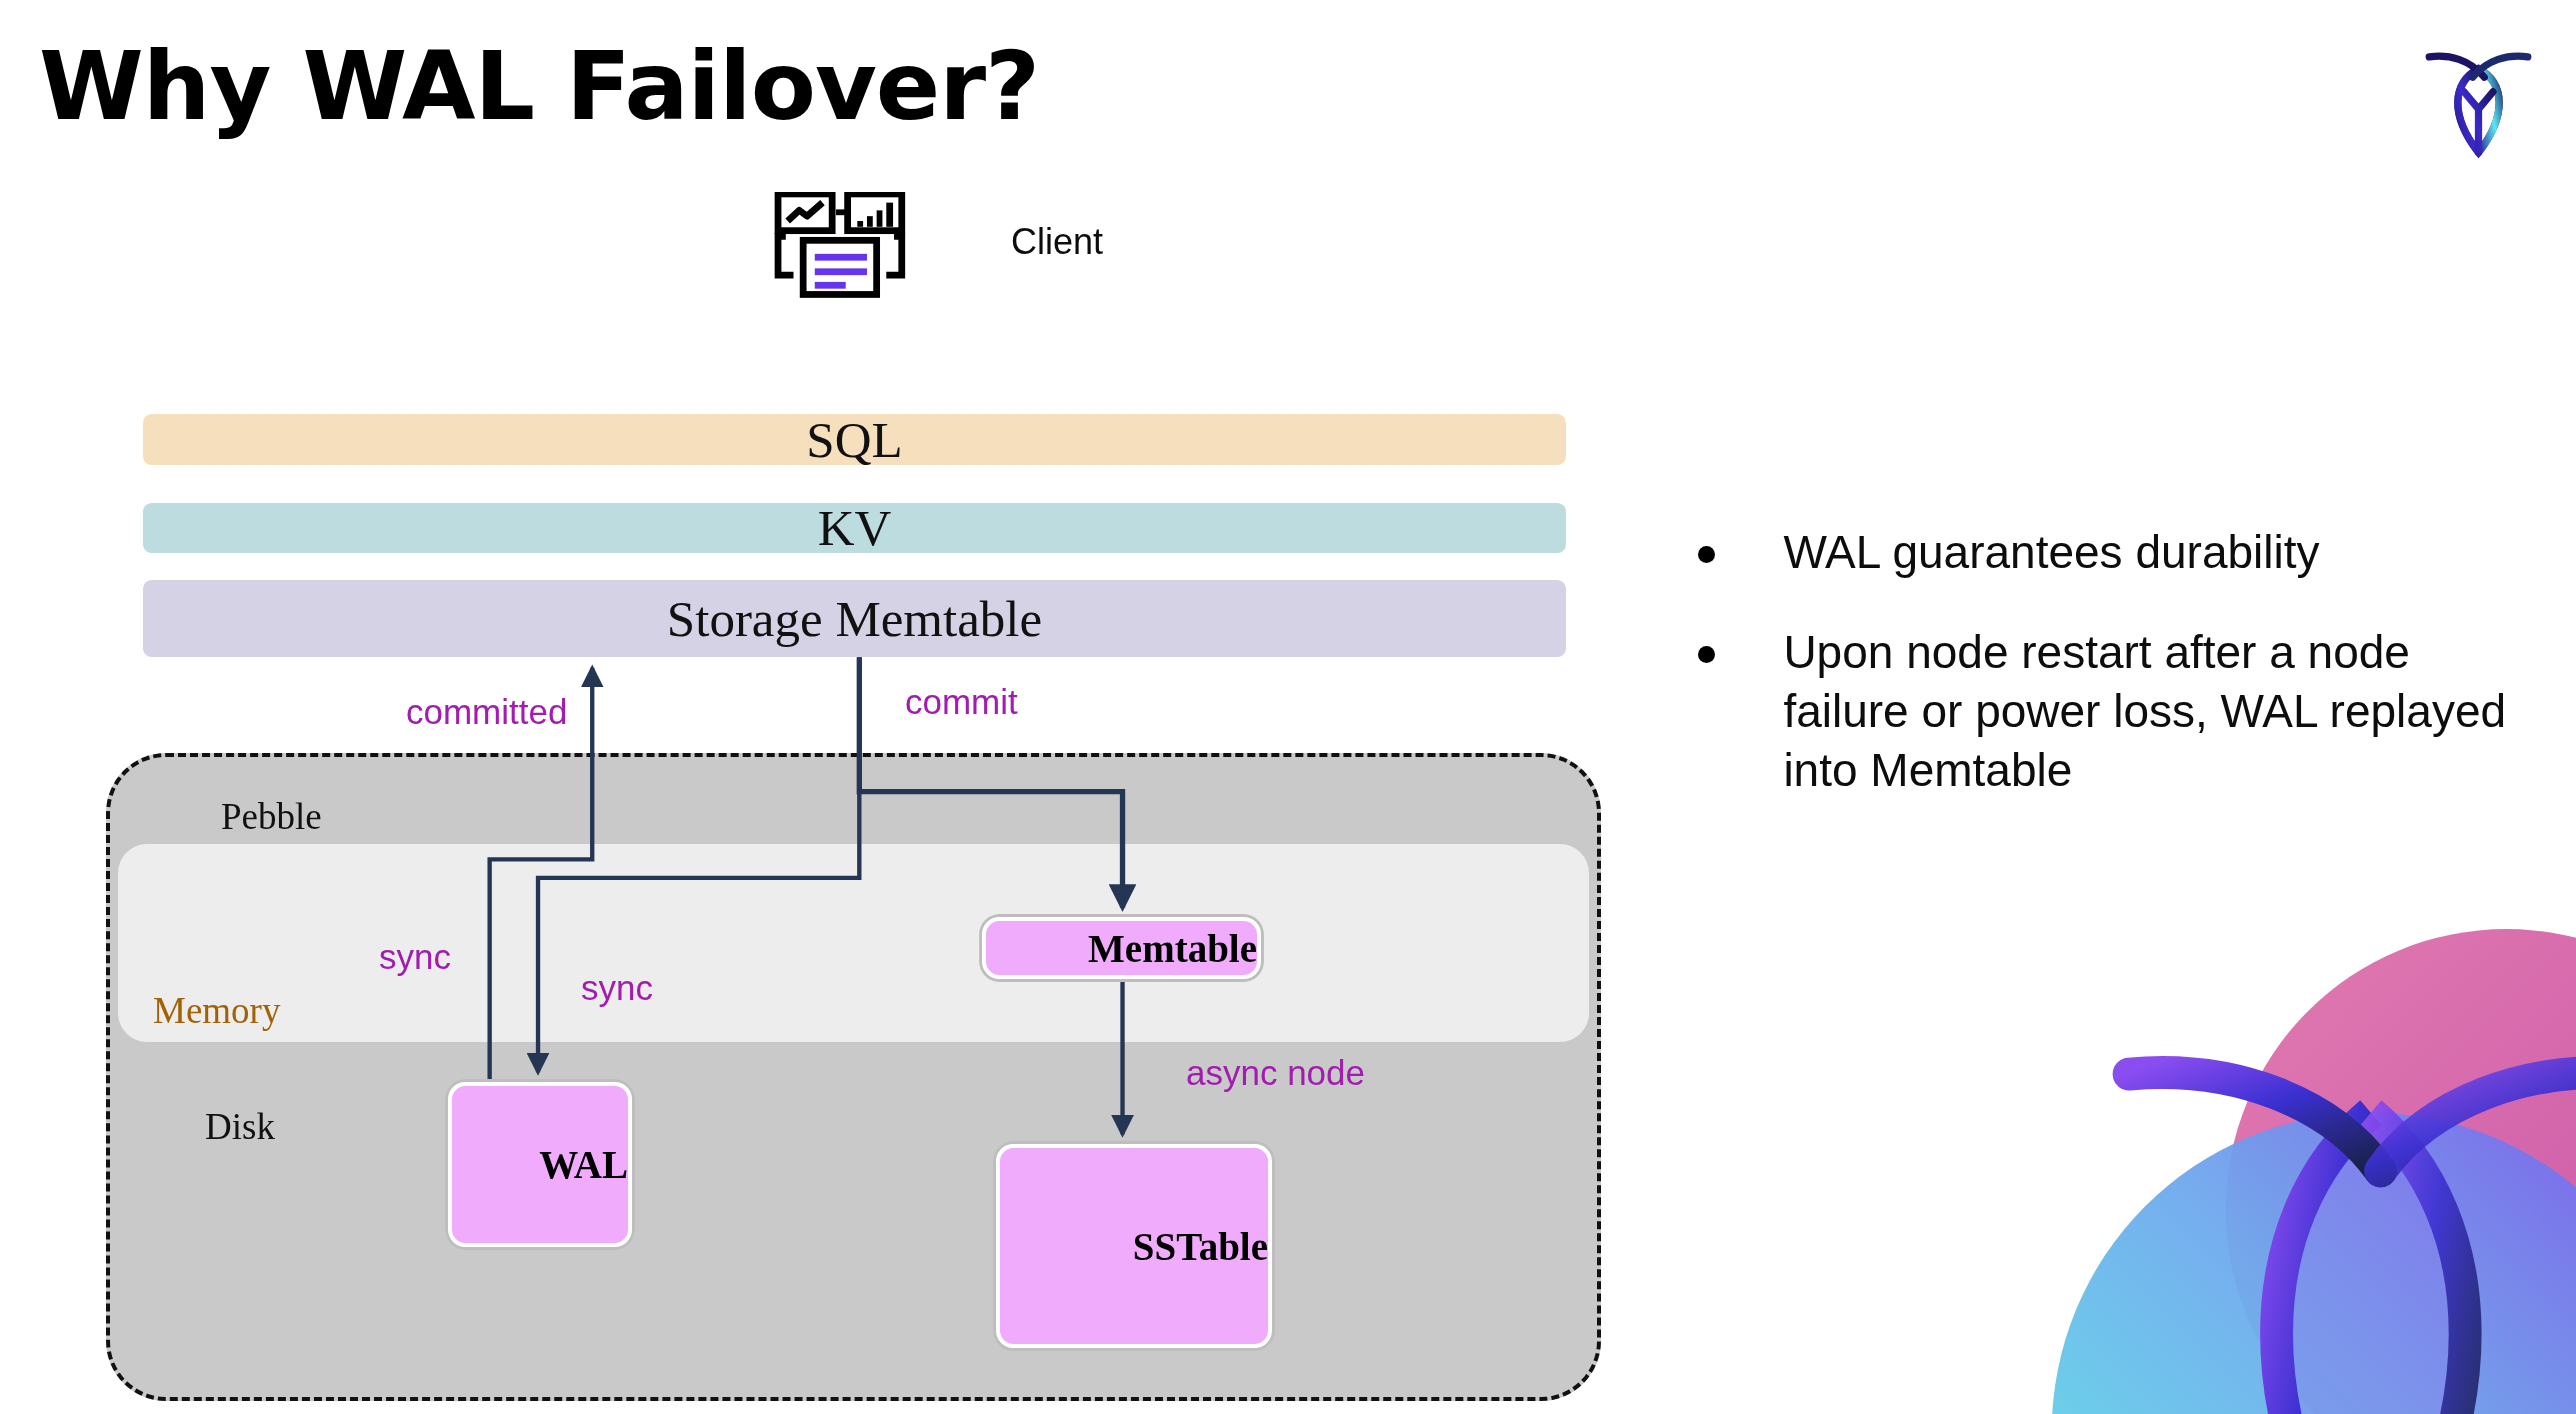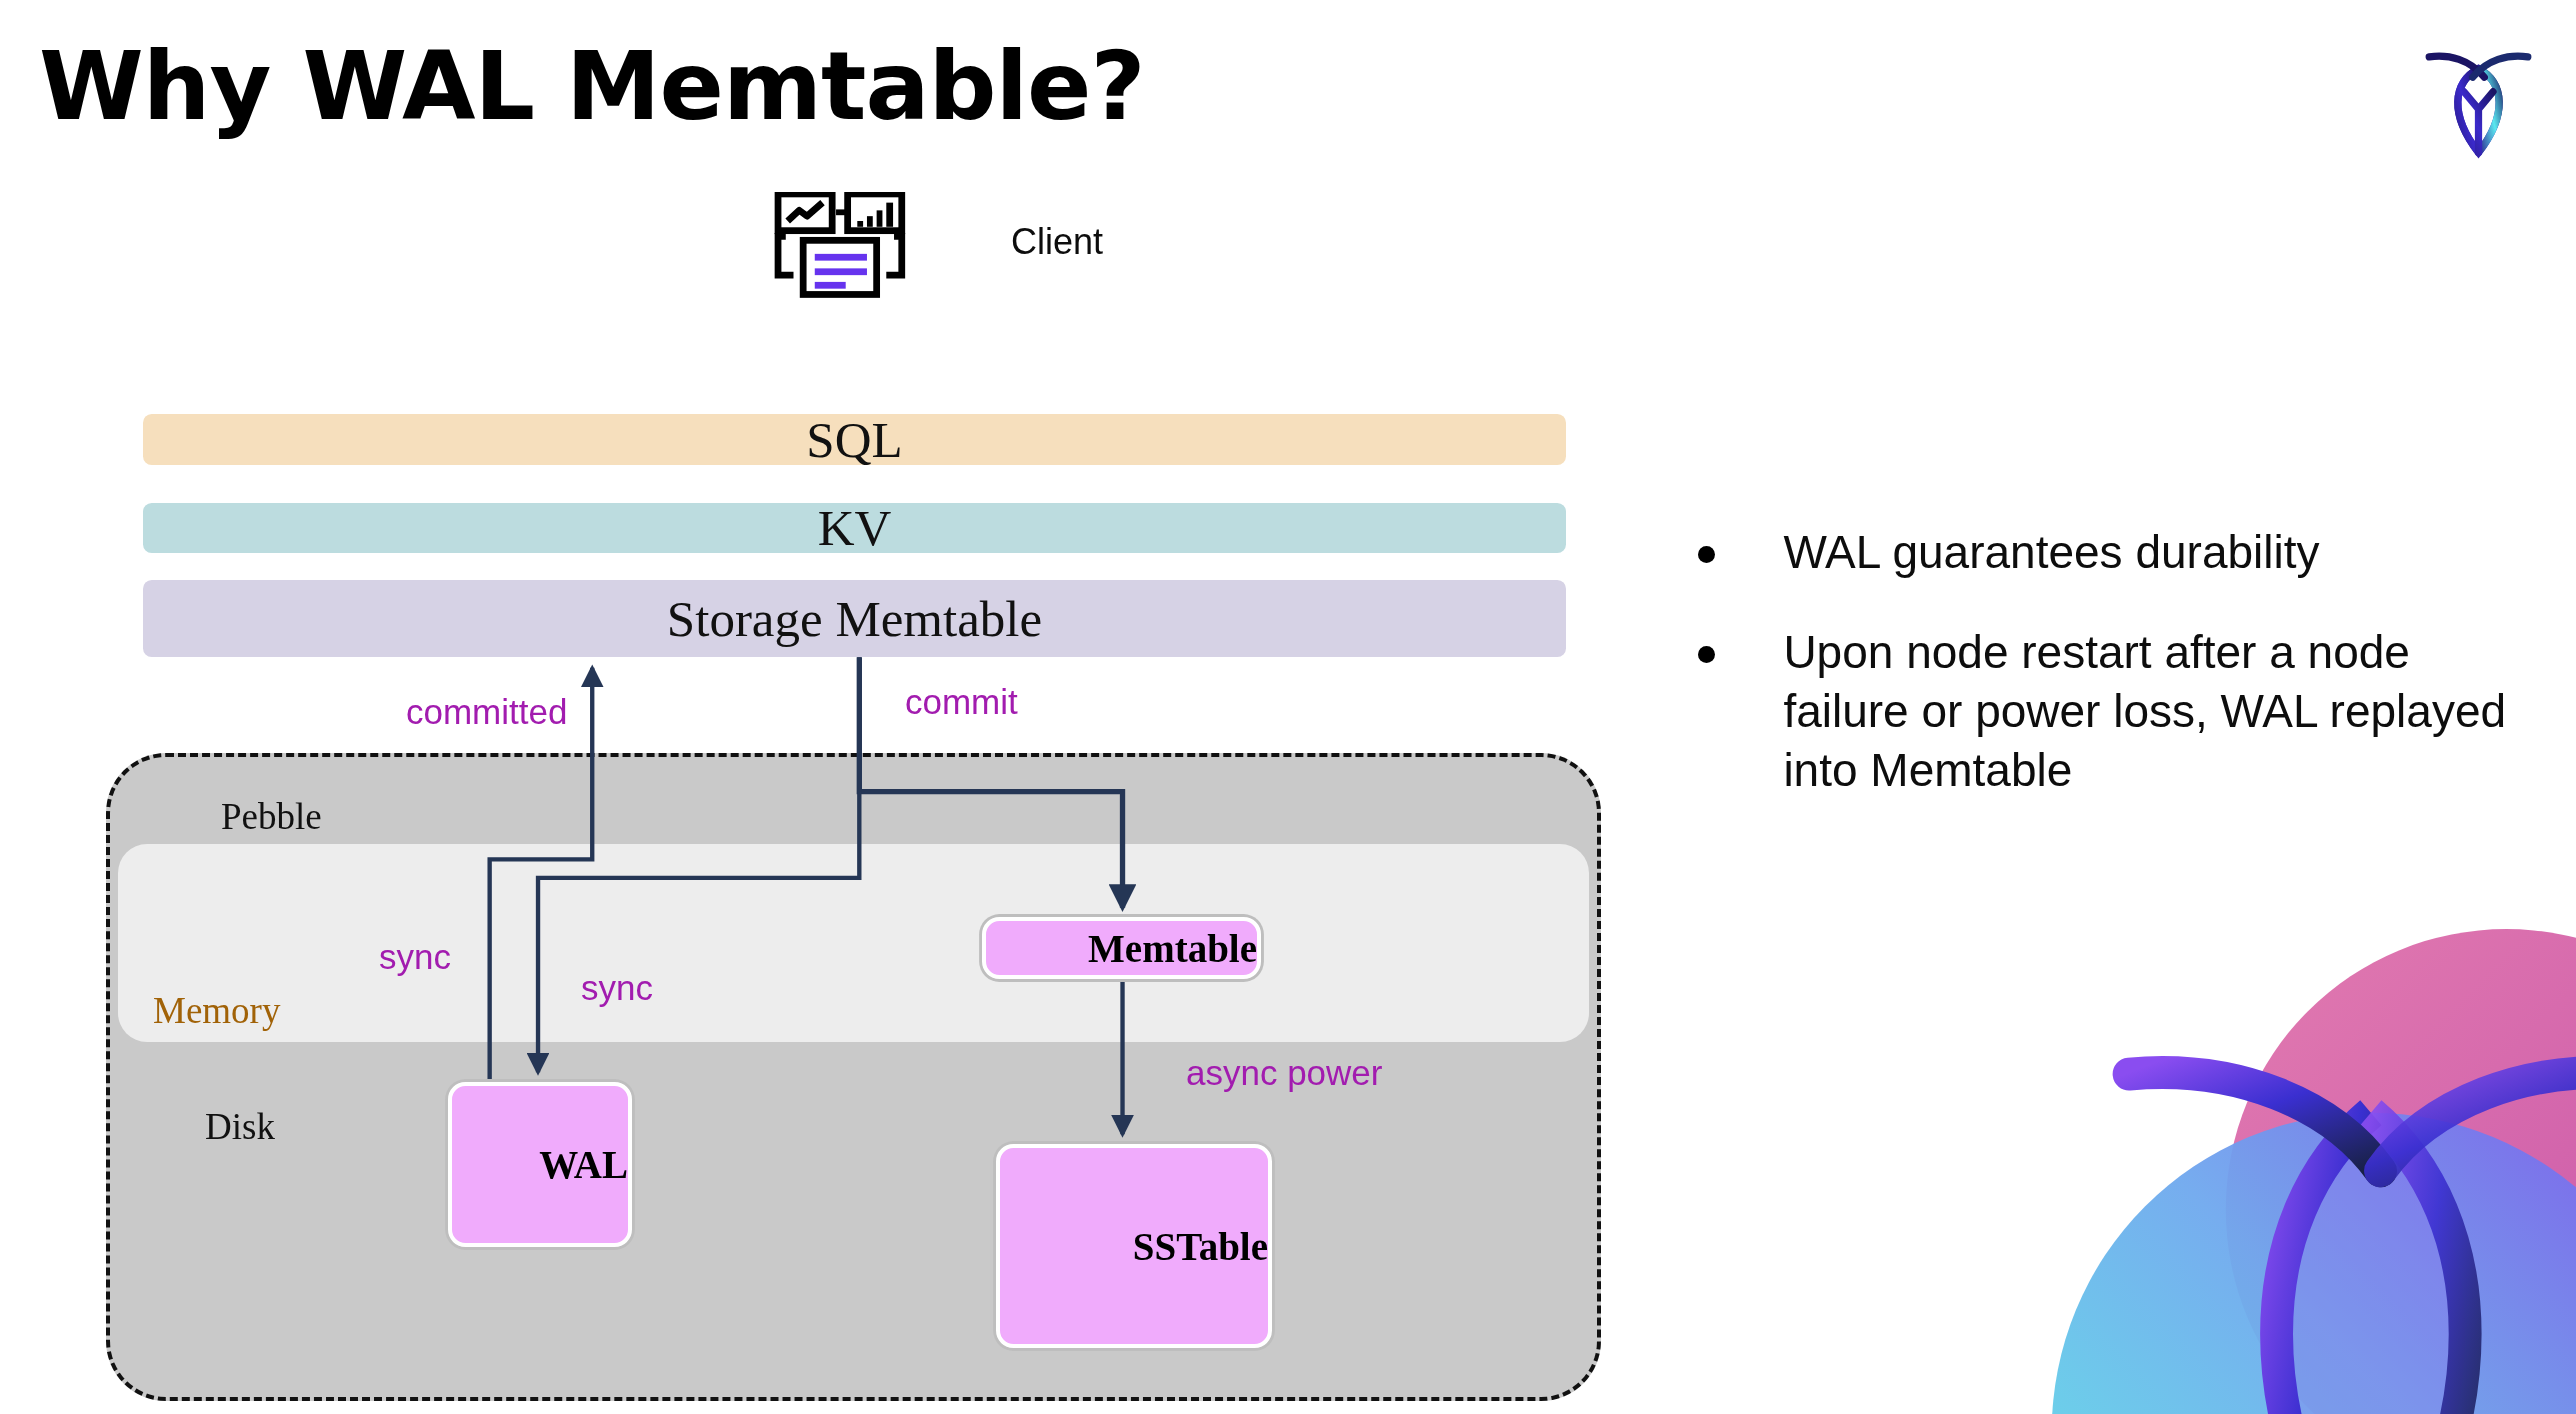--- a/index.html
+++ b/index.html
@@ -102,21 +102,21 @@
   .bullet-text{
     font-family:"Liberation Sans",sans-serif;
     font-size:46px;line-height:1.28;color:#0d0d0d;
   }
 </style>
 </head>
 <body>
 
 <div class="slide">
 
-  <div id="title">Why WAL Memtable?</div>
+  <div id="title">Why WAL Failover?</div>
 
   <div id="brand-logo">
     <svg viewBox="0 0 100 100" width="145" height="145">
       <defs>
         <linearGradient id="lgA" x1="0" y1="1" x2="1" y2="0">
           <stop offset="0%" stop-color="#2A1B8C"></stop>
           <stop offset="45%" stop-color="#3B2ACB"></stop>
           <stop offset="100%" stop-color="#1B1464"></stop>
         </linearGradient>
         <linearGradient id="lgB" x1="0" y1="1" x2="1" y2="0">
@@ -211,21 +211,21 @@
 
     <path d="M888 679 L888 907 L556 907 L556 1108" fill="none" stroke="#253655" stroke-width="4.5" marker-end="url(#arrowhead)"></path>
 
     <path d="M1160 1012 L1160 1172" fill="none" stroke="#253655" stroke-width="4.5" marker-end="url(#arrowhead)"></path>
   </svg>
 
   <div id="label-committed" class="wire-label">committed</div>
   <div id="label-commit" class="wire-label">commit</div>
   <div id="label-sync-left" class="wire-label">sync</div>
   <div id="label-sync-right" class="wire-label">sync</div>
-  <div id="label-async-flush" class="wire-label">async power</div>
+  <div id="label-async-flush" class="wire-label">async node</div>
 
   <div id="node-memtable" class="node-box">
     <span>Memtable</span>
   </div>
   <div id="node-wal" class="node-box">
     <span>WAL</span>
   </div>
   <div id="node-sstable" class="node-box">
     <span>SSTable</span>
   </div>

